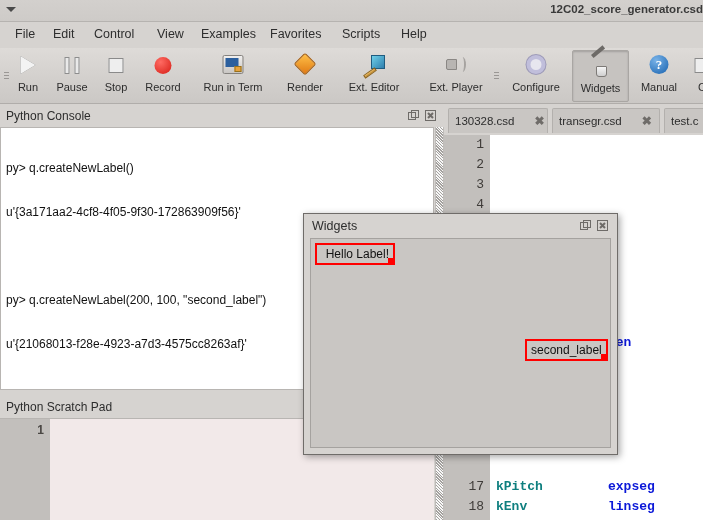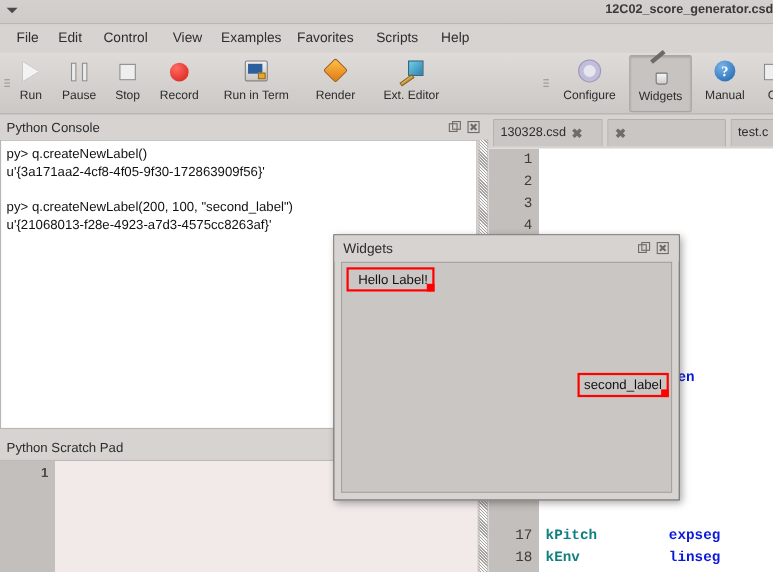--- a/index.html
+++ b/index.html
@@ -99,21 +99,21 @@
   }
   .dock-btns{position:absolute;top:4px;display:flex;gap:4px;}
   .dbtn{width:13px;height:13px;color:#6e6b68;font-size:10px;line-height:13px;text-align:center;}
   .dbtn svg{display:block;}
 
   .console-body{
     position:absolute; background:#ffffff; border:1px solid #b8b5b2;
     font-family:"Liberation Sans", sans-serif; font-size:12px; color:#111;
     overflow:hidden; padding:4px 5px;
   }
-  .console-body div{ white-space:pre; line-height:16px; }
+  .console-body div{ white-space:pre; line-height:16px;margin-top:28px; }
 
   
   .pad-body{
     position:absolute; background:#f2e9e9; border-top:1px solid #b8b5b2;
     overflow:hidden;
   }
   .pad-gutter{
     position:absolute;left:0;top:0;width:50px;height:100%;background:#c2bfbc;
   }
   .pad-gutter span{
@@ -132,21 +132,21 @@
   }
   .vsplit::before{left:0;} .vsplit::after{right:0;}
 
   
   .editor-wrap{ position:absolute; overflow:hidden; background:#d6d3d0; }
   .tabbar{ position:absolute; left:0; top:0; height:30px; }
   .tab{
     position:absolute; top:3px; height:25px; background:#c9c6c3;
     border:1px solid #b3b0ad; border-bottom:none; border-radius:2px 2px 0 0;
     font-size:11.5px; color:#2d2d2d; line-height:24px; padding:0 6px;
-    white-space:nowrap; display:flex; align-items:center; gap:5px;
+    white-space:nowrap; display:flex; align-items:center; gap:20px;
   }
   .tab .x{ color:#6f6c69; font-size:12px; font-weight:bold; }
   .code-area{
     position:absolute; left:0; top:30px; background:#ffffff; overflow:hidden;
   }
   .code-gutter{
     position:absolute; left:0; top:0; width:46px; height:100%; background:#c2bfbc;
   }
   .code-line{
     position:absolute; left:0; height:20px; line-height:20px; white-space:pre;
@@ -252,20 +252,29 @@
       </div>
       <div class="tb-btn" style="left: 332px; width: 84px;">
         <div class="tb-ico">
           <span class="ic-edit">
             <b></b>
             <u></u>
           </span>
         </div>
         <div class="tb-lbl">Ext. Editor</div>
       </div>
+      <div class="tb-btn" style="left: 414px; width: 84px;">
+        <div class="tb-ico">
+          <span class="ic-player">
+            <b></b>
+            <u></u>
+          </span>
+        </div>
+        <div class="tb-lbl">Ext. Player</div>
+      </div>
       <div class="tb-btn" style="left: 500px; width: 72px;">
         <div class="tb-ico">
           <span class="ic-gear"></span>
         </div>
         <div class="tb-lbl">Configure</div>
       </div>
       <div class="tb-btn pressed" style="left: 572px; width: 57px;">
         <div class="tb-ico">
           <span class="ic-widgets">
             <b></b>
@@ -337,20 +346,21 @@
   <div class="vsplit" style="left:435px;top:127px;height:263px;"></div>
   <div class="vsplit" style="left:435px;top:418px;height:102px;"></div>
 
   <div class="editor-wrap" style="left:444px;top:105px;width:259px;height:415px;">
     <div class="tabbar" style="width:259px;" id="tabbar">
         <div class="tab" style="left: 4px; width: 100px;">
           <span>130328.csd</span>
           <span class="x">✖</span>
         </div>
         <div class="tab" style="left: 108px; width: 108px;">
+          <span>transegr.csd</span>
           <span class="x">✖</span>
         </div>
         <div class="tab" style="left: 220px; width: 80px;">
           <span>test.c</span>
         </div>
       </div>
     <div class="code-area" style="width:259px;height:385px;" id="code-area">
       <div class="code-gutter"></div>
     <div class="code-line" style="top: 0px; width: 100%;"><span class="lnum">1</span><span class="ctxt c-tag"><csoundsynthesizer></csoundsynthesizer></span></div>
         <div class="code-line" style="top: 20px; width: 100%;"><span class="lnum">2</span><span class="ctxt c-tag"><csoptions></csoptions></span></div>

